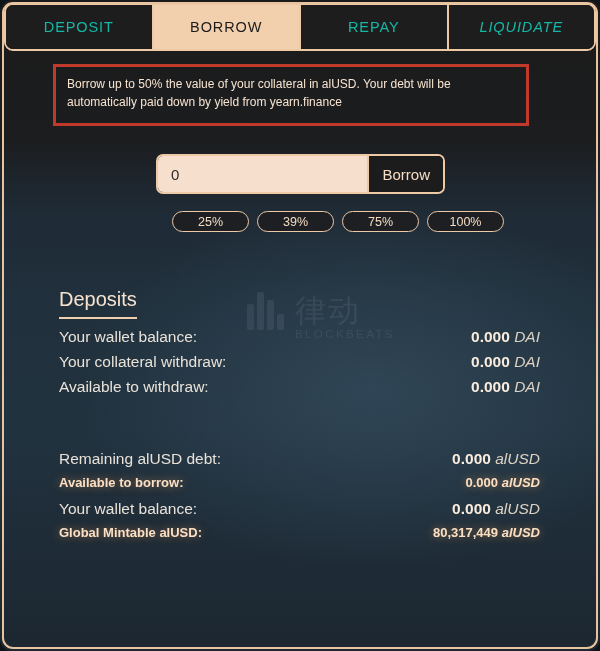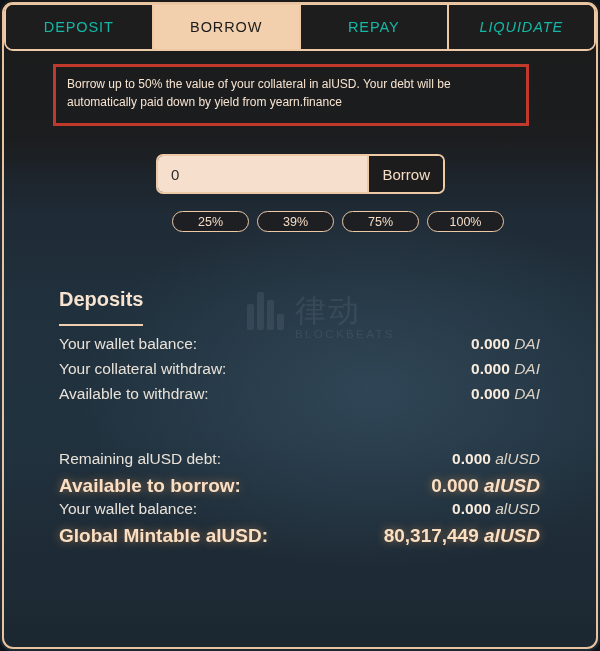--- a/index.html
+++ b/index.html
@@ -197,23 +197,23 @@
     color: #cfe0ee;
   }
 
   
   .section { position: absolute; left: 59px; width: 481px; }
   #deposits-section { top: 288px; }
   #borrows-section  { top: 450px; }
 
   .section-heading {
     font-size: 20px;
-    font-weight: bold;
+    font-weight: normal;
     color: #f7e3cf;
-    padding-bottom: 13px;
+    padding-bottom: 6px;
     display: inline-block;
     border-bottom: 2px solid #f0cfae;
     margin-bottom: 9px;
   }
 
   .stat-row {
     display: flex;
     align-items: baseline;
     justify-content: space-between;
     height: 25px;
@@ -225,21 +225,21 @@
   .stat-value .num {
     color: #f9ecdd;
     font-weight: bold;
   }
   .stat-value .unit {
     color: #ddd2c4;
     font-style: italic;
   }
 
   
-  .stat-row.hl { font-size: 19px; }
+  .stat-row.hl { font-size: 13px; }
   .stat-row.hl .stat-label {
     font-weight: bold;
     color: #fadfc4;
     text-shadow: 0 0 9px rgba(243,160,84,0.55);
   }
   .stat-row.hl .stat-value .num,
   .stat-row.hl .stat-value .unit {
     font-weight: bold;
     color: #fbdfc3;
     text-shadow: 0 0 9px rgba(243,160,84,0.55);

